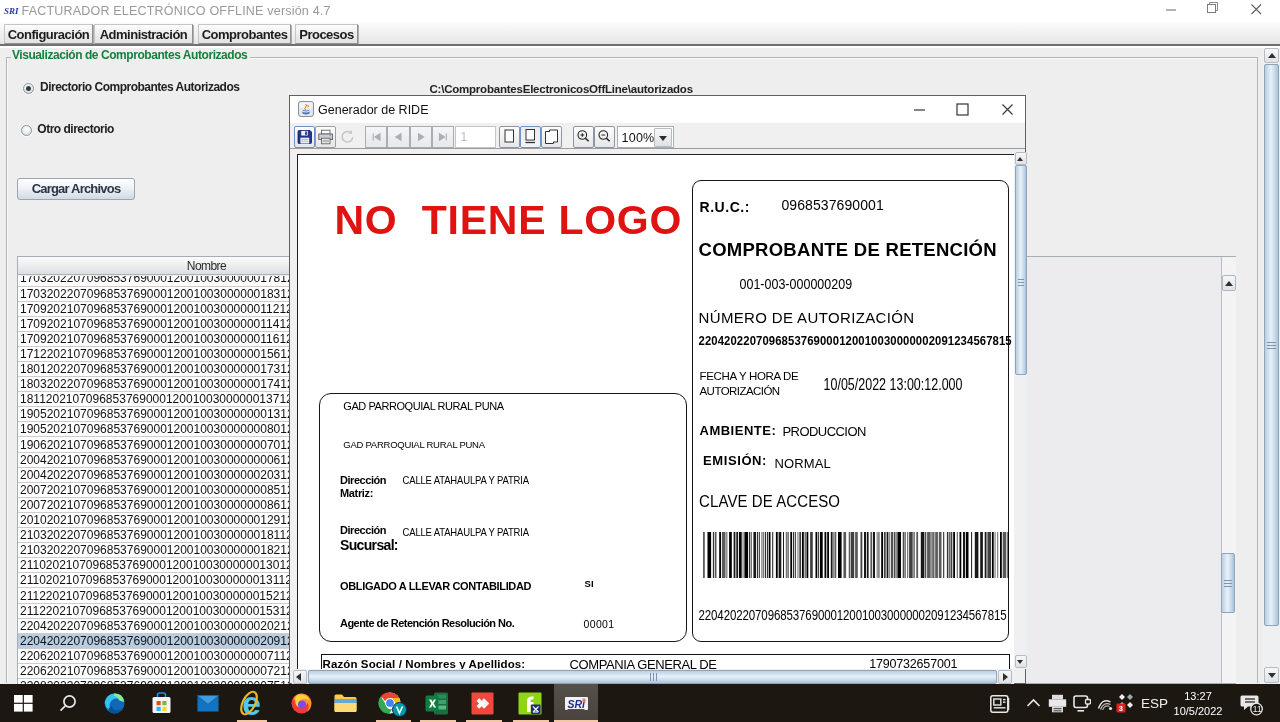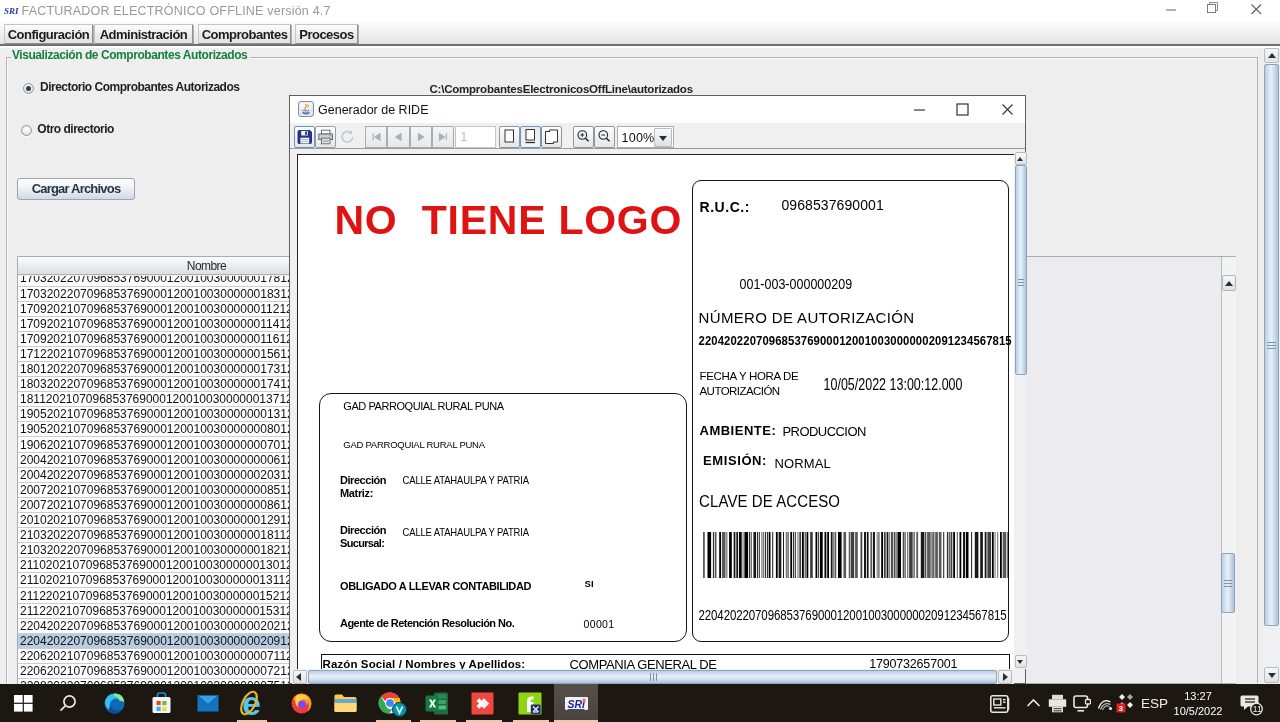--- a/index.html
+++ b/index.html
@@ -224,20 +224,21 @@
         </div>
       </div>
     </div>
     <div id="docview">
 <div id="nologo">NO  TIENE LOGO</div>
       <div class="rbox" style="left:394px;top:25px;width:317px;height:462px;"></div>
       <div class="rbox" style="left:21px;top:238px;width:368px;height:249px;border-radius:12px;"></div>
       <div style="position:absolute;left:23px;top:499.5px;width:689px;height:30px;border:1.5px solid #111;"></div>
       <div class="doc" style="left:402px;top:44.6px;font-size:14px;font-weight:bold;letter-spacing:0.55px;">R.U.C.:</div>
       <div class="doc" style="left:484px;top:42.4px;font-size:14px;letter-spacing:0.08px;">0968537690001</div>
+      <div class="doc" style="left:401px;top:84.1px;font-size:18.5px;font-weight:bold;letter-spacing:0.27px;">COMPROBANTE DE RETENCIÓN</div>
       <div class="doc" style="left:442px;top:121.9px;font-size:12.5px;transform:scaleY(1.18);transform-origin:0 0;">001-003-000000209</div>
       <div class="doc" style="left:401px;top:154.8px;font-size:15px;letter-spacing:0.36px;">NÚMERO DE AUTORIZACIÓN</div>
       <div class="doc" style="left:401px;top:179.6px;font-size:11.3px;font-weight:bold;letter-spacing:0.11px;transform:scaleY(1.12);transform-origin:0 0;">2204202207096853769000120010030000002091234567815</div>
       <div class="doc" style="left:402px;top:215.6px;font-size:11.5px;letter-spacing:-0.32px;">FECHA Y HORA DE</div>
       <div class="doc" style="left:402px;top:230.1px;font-size:11.5px;letter-spacing:-0.55px;">AUTORIZACIÓN</div>
       <div class="doc" style="left:526px;top:221.4px;font-size:12.5px;transform:scaleY(1.3);transform-origin:0 0;">10/05/2022 13:00:12.000</div>
       <div class="doc" style="left:402px;top:268.3px;font-size:13px;font-weight:bold;letter-spacing:0.5px;">AMBIENTE:</div>
       <div class="doc" style="left:485px;top:269.3px;font-size:13px;letter-spacing:-0.55px;">PRODUCCION</div>
       <div class="doc" style="left:405.5px;top:298.8px;font-size:13px;font-weight:bold;letter-spacing:0.6px;">EMISIÓN:</div>
       <div class="doc" style="left:477px;top:301.3px;font-size:13px;letter-spacing:0.14px;">NORMAL</div>
@@ -343,21 +344,21 @@
         <rect x="299.7" width="3.6" height="46" opacity="0.65"></rect>
         <rect x="304.2" width="1.8" height="46" opacity="0.65"></rect>
       </svg>
       <div class="doc" style="left:401px;top:452.6px;font-size:11.5px;letter-spacing:-0.11px;transform:scaleY(1.25);transform-origin:0 0;">2204202207096853769000120010030000002091234567815</div>
       <div class="doc" style="left:45.80000000000001px;top:245.7px;font-size:11px;letter-spacing:-0.44px;">GAD PARROQUIAL RURAL PUNA</div>
       <div class="doc" style="left:45.80000000000001px;top:284.5px;font-size:9.5px;letter-spacing:-0.26px;">GAD PARROQUIAL RURAL PUNA</div>
       <div class="doc" style="left:42.5px;top:319.2px;font-size:11px;font-weight:bold;letter-spacing:-0.45px;">Dirección</div>
       <div class="doc" style="left:42.5px;top:332.2px;font-size:11px;font-weight:bold;letter-spacing:-0.35px;">Matriz:</div>
       <div class="doc" style="left:105px;top:318.5px;font-size:9.5px;letter-spacing:-0.16px;transform:scaleY(1.2);transform-origin:0 0;">CALLE ATAHAULPA Y PATRIA</div>
       <div class="doc" style="left:42.5px;top:369.2px;font-size:11px;font-weight:bold;letter-spacing:-0.45px;">Dirección</div>
-      <div class="doc" style="left:42.5px;top:382.2px;font-size:11px;font-weight:bold;letter-spacing:-0.66px;">Sucursal:</div>
+      <div class="doc" style="left:42.5px;top:382.2px;font-size:14px;font-weight:bold;letter-spacing:-0.66px;">Sucursal:</div>
       <div class="doc" style="left:105px;top:370.5px;font-size:9.5px;letter-spacing:-0.16px;transform:scaleY(1.2);transform-origin:0 0;">CALLE ATAHAULPA Y PATRIA</div>
       <div class="doc" style="left:42.5px;top:425.7px;font-size:11px;font-weight:bold;letter-spacing:-0.35px;">OBLIGADO A LLEVAR CONTABILIDAD</div>
       <div class="doc" style="left:287px;top:423.5px;font-size:9.5px;font-weight:bold;letter-spacing:0.2px;">SI</div>
       <div class="doc" style="left:42.5px;top:462.7px;font-size:11px;font-weight:bold;letter-spacing:-0.54px;">Agente de Retención Resolución No.</div>
       <div class="doc" style="left:286px;top:463.8px;font-size:10.5px;letter-spacing:0.35px;">00001</div>
       <div class="doc" style="left:25px;top:503.1px;font-size:11.5px;font-weight:bold;letter-spacing:0.11px;">Razón Social / Nombres y Apellidos:</div>
       <div class="doc" style="left:272px;top:502.3px;font-size:13px;letter-spacing:-0.4px;">COMPANIA GENERAL DE</div>
       <div class="doc" style="left:486.5px;top:503.7px;font-size:12px;font-weight:bold;letter-spacing:-0.63px;margin-top:12px;">Identificación:</div>
       <div class="doc" style="left:571.7px;top:502.9px;font-size:12.5px;letter-spacing:-0.18px;">1790732657001</div>
     </div>

